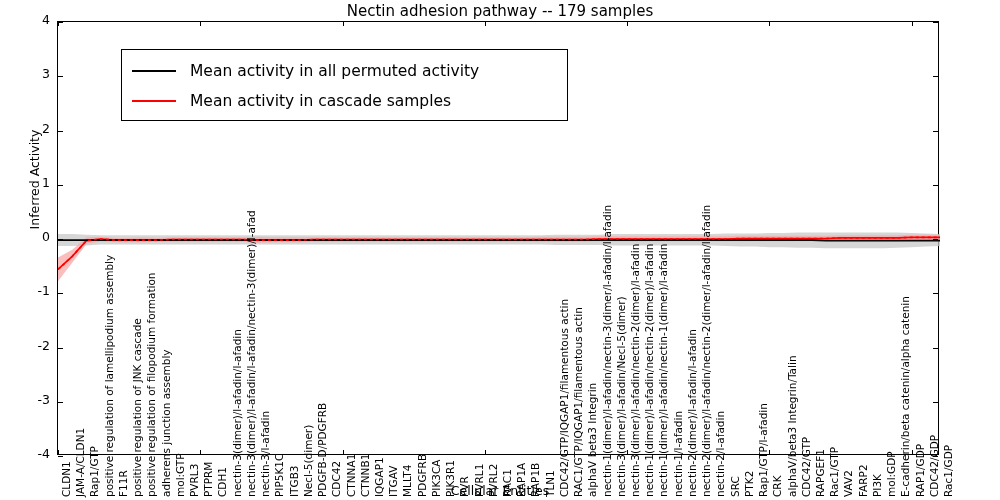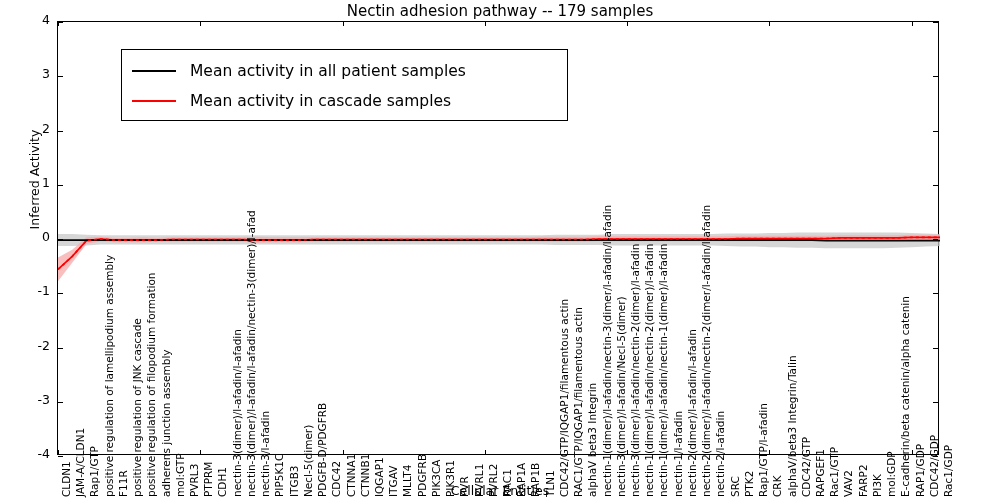--- a/index.html
+++ b/index.html
@@ -107,21 +107,21 @@
         <div class="xtick-top" style="left: 569.032px;"></div>
         <div class="xtick" style="left: 711.29px;"></div>
         <div class="xtick-top" style="left: 711.29px;"></div>
         <div class="xtick" style="left: 853.548px;"></div>
         <div class="xtick-top" style="left: 853.548px;"></div>
       </div>
 
     <div id="legend">
       <div class="leg-row">
         <span class="leg-swatch" style="background:#000000"></span>
-        <span class="leg-txt">Mean activity in all patient samples</span>
+        <span class="leg-txt">Mean activity in all permuted activity</span>
       </div>
       <div class="leg-row">
         <span class="leg-swatch" style="background:#ff0000"></span>
         <span class="leg-txt">Mean activity in cascade samples</span>
       </div>
     </div>
   </div>
 
   <div id="ylabel">Inferred Activity</div>
   <div id="ytick-text-layer">

